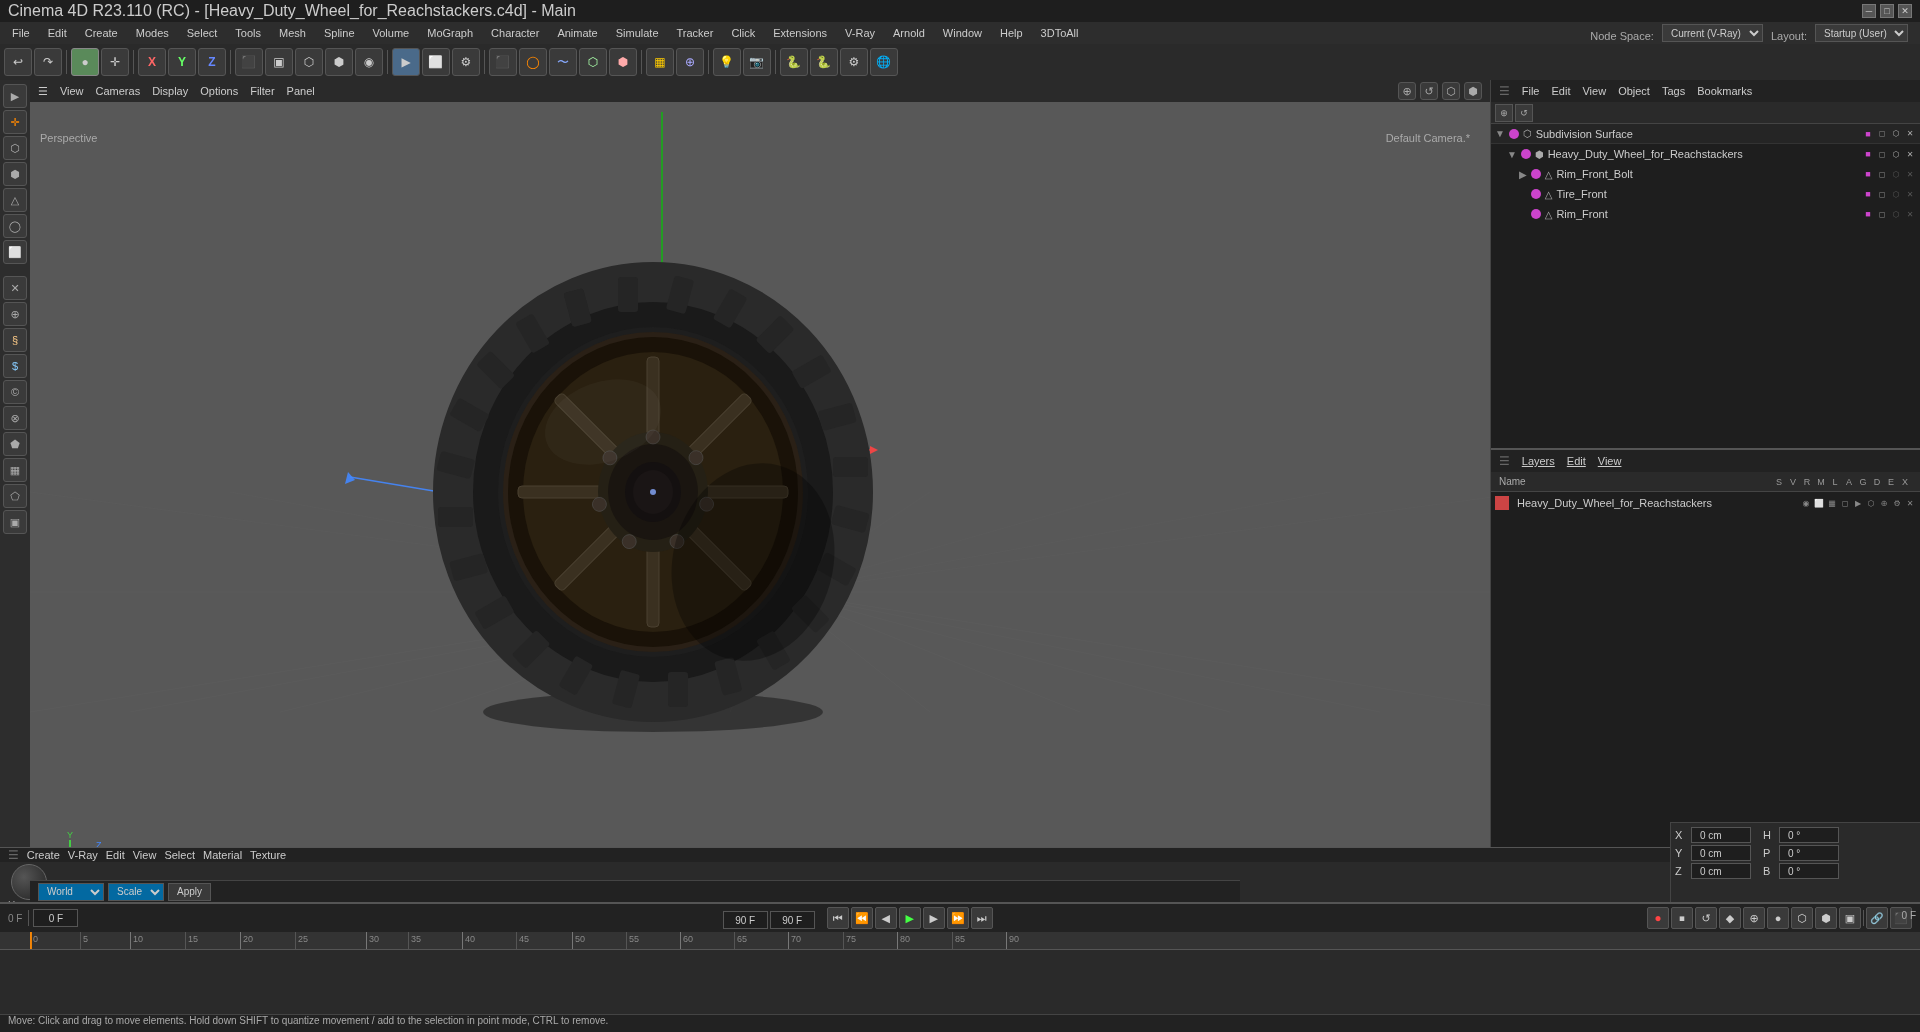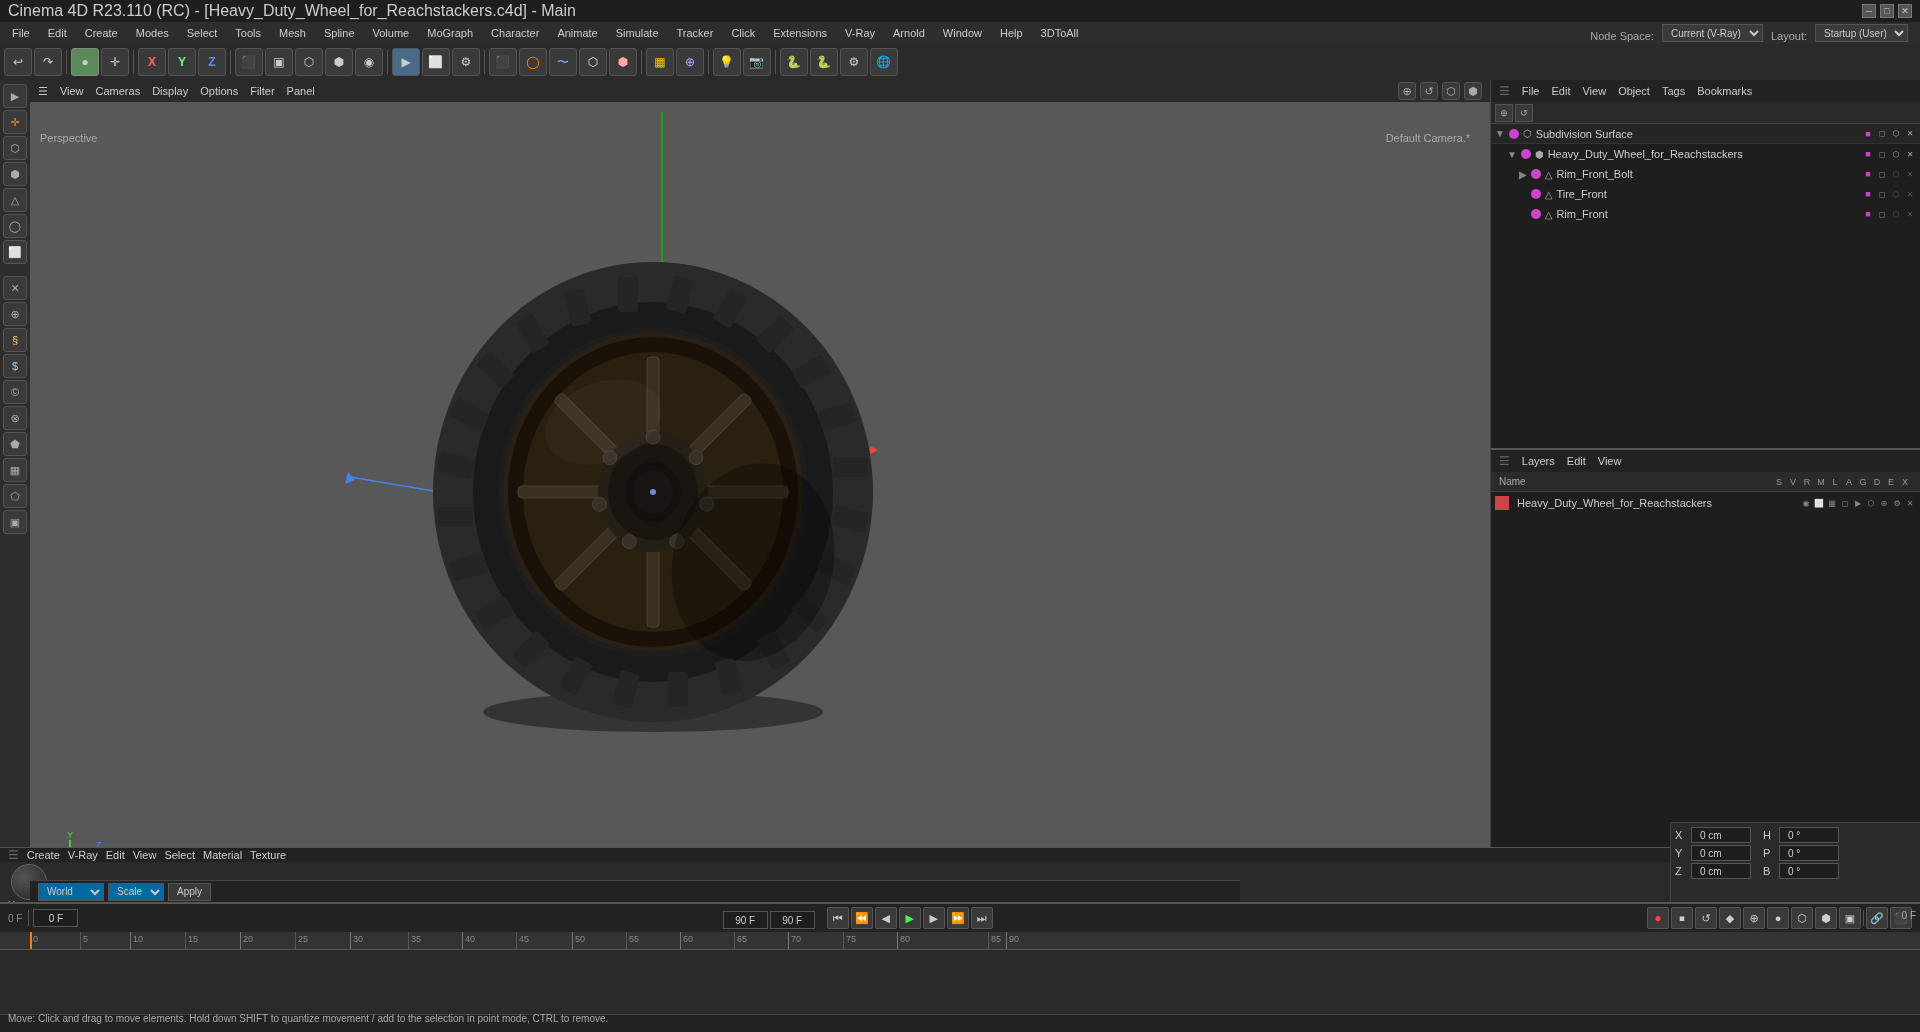--- a/index.html
+++ b/index.html
@@ -316,20 +316,21 @@
       background: #222;
       display: flex;
       align-items: center;
       padding: 0 8px;
       gap: 12px;
     }
     #layers-header .lm-menu {
       font-size: 11px;
       color: #ccc;
       cursor: pointer;
+      text-decoration: underline;
     }
     #layers-columns {
       height: 20px;
       background: #2a2a2a;
       display: flex;
       align-items: center;
       padding: 0 8px;
       border-bottom: 1px solid #444;
       font-size: 10px;
       color: #999;
@@ -532,22 +533,22 @@
 
     
     #status-bar {
       position: absolute;
       bottom: 0;
       left: 0;
       right: 0;
       height: 18px;
       background: #222;
       display: flex;
-      align-items: flex-end;
-      padding: 8px 8px;
+      align-items: flex-start;
+      padding: 0 8px;
       z-index: 100;
       border-top: 1px solid #444;
     }
     #status-bar .status-text {
       font-size: 10px;
       color: #aaa;
     }
 
     
     .ruler-tick {
@@ -1096,32 +1097,32 @@
 
   <div id="timeline-ruler">
     <div style="position:relative;width:100%;height:100%;">
 
       <span class="ruler-tick ruler-tick-major" style="left:30px;">0</span>
       <span class="ruler-tick" style="left:80px;">5</span>
       <span class="ruler-tick ruler-tick-major" style="left:130px;">10</span>
       <span class="ruler-tick" style="left:185px;">15</span>
       <span class="ruler-tick ruler-tick-major" style="left:240px;">20</span>
       <span class="ruler-tick" style="left:295px;">25</span>
-      <span class="ruler-tick ruler-tick-major" style="left:350px;text-align:right;">30</span>
+      <span class="ruler-tick ruler-tick-major" style="left:366px;text-align:right;">30</span>
       <span class="ruler-tick" style="left:408px;">35</span>
       <span class="ruler-tick ruler-tick-major" style="left:462px;">40</span>
       <span class="ruler-tick" style="left:516px;">45</span>
       <span class="ruler-tick ruler-tick-major" style="left:572px;">50</span>
       <span class="ruler-tick" style="left:626px;">55</span>
       <span class="ruler-tick ruler-tick-major" style="left:680px;">60</span>
       <span class="ruler-tick" style="left:734px;">65</span>
       <span class="ruler-tick ruler-tick-major" style="left:788px;">70</span>
       <span class="ruler-tick" style="left:843px;">75</span>
       <span class="ruler-tick ruler-tick-major" style="left:897px;">80</span>
-      <span class="ruler-tick" style="left:952px;margin-left:36px;">85</span>
+      <span class="ruler-tick" style="left:952px;">85</span>
       <span class="ruler-tick ruler-tick-major" style="left:1006px;">90</span>
 
       <div style="position:absolute;top:0;bottom:0;left:30px;width:2px;background:#ff8800;opacity:0.9;"></div>
     </div>
   </div>
 
   <div id="timeline-track">
 
     <div style="width:100%;height:100%;background:#2a2a2a;"></div>
   </div>

